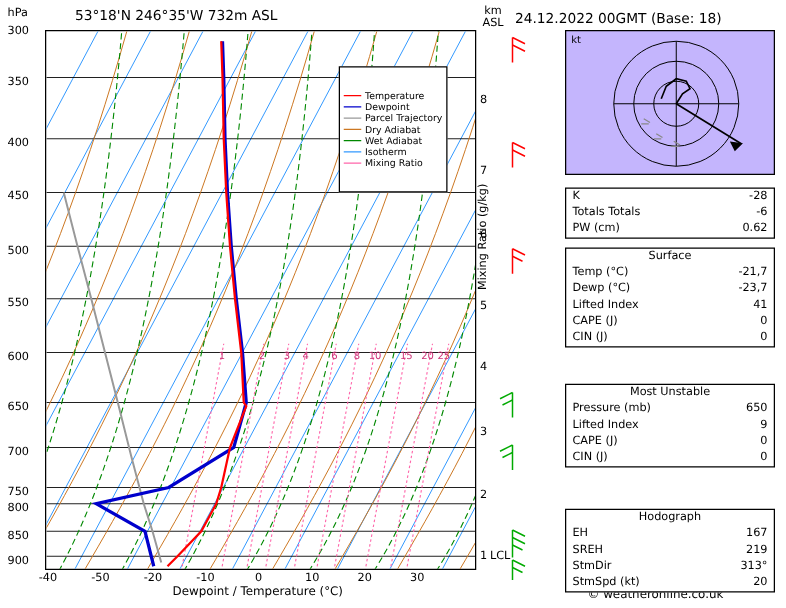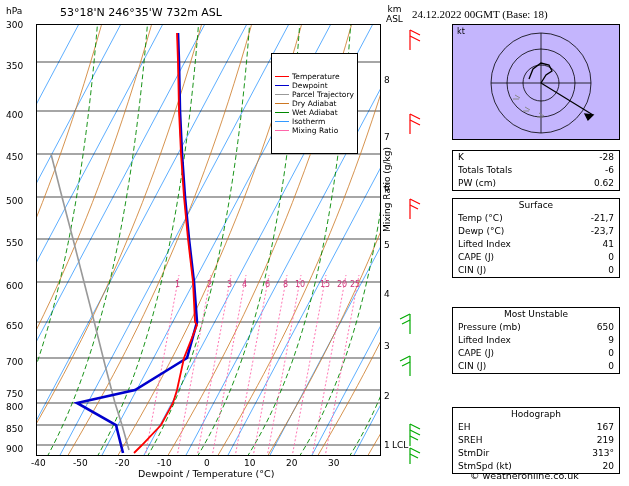--- a/index.html
+++ b/index.html
@@ -9,21 +9,21 @@
   .lbl{position:absolute;font-size:9px;color:#000;white-space:nowrap;}
   .lbl-b{font-size:9.5px;}
 
   
   #plot{position:absolute;left:36px;top:24px;width:345px;height:432px;border:1px solid #000;box-sizing:border-box;background:#fff;overflow:hidden;}
   #plotsvg{position:absolute;left:0;top:0;}
 
   #hpa{position:absolute;left:6px;top:6px;font-size:9px;}
   #title{position:absolute;left:60px;top:6px;font-size:11px;}
   #km{position:absolute;left:386px;top:4px;font-size:9px;text-align:center;line-height:10px;}
-  #date{position:absolute;left:412px;top:8px;font-size:11px;font-family:Liberation Serif, serif;}
+  #date{position:absolute;left:412px;top:8px;font-size:11px;}
   #xlabel{position:absolute;left:113px;top:468px;font-size:9.5px;padding-left:25px;}
   #copy{position:absolute;left:470px;top:470px;font-size:9.5px;}
   #mixlabel{position:absolute;left:382px;top:232px;font-size:9px;color:#000;transform:rotate(-90deg);transform-origin:left top;white-space:nowrap;}
 
   .ytick{position:absolute;left:6px;font-size:9px;}
   .xtick{position:absolute;top:458px;font-size:9px;}
   .kmtick{position:absolute;left:384px;font-size:9px;}
 
   
   #legend{position:absolute;left:234px;top:28px;background:#fff;border:1px solid #000;padding:18px 3px;font-size:7.5px;line-height:9px;}

